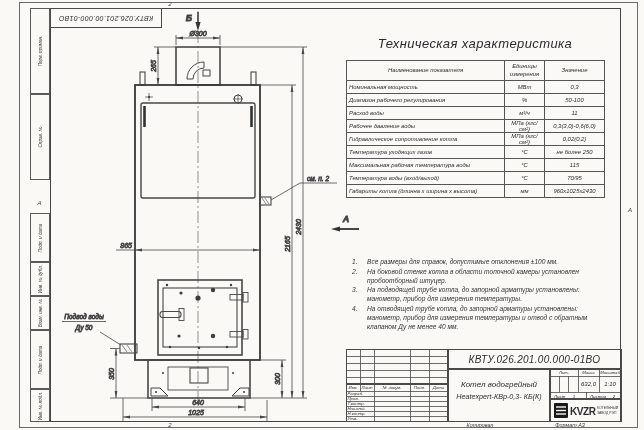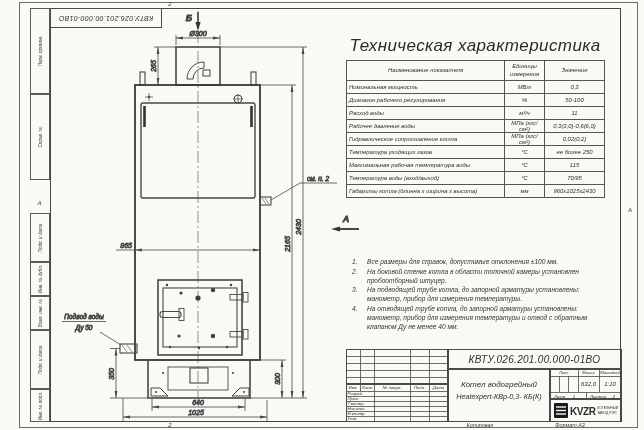--- a/index.html
+++ b/index.html
@@ -10,21 +10,21 @@
   .frame{left:50px;top:8px;width:571px;height:414px;border:1.4px solid #444;}
   .mbox{position:absolute;left:30px;width:20px;border:1px solid #5a5a5a;box-sizing:border-box;}
   .mbox span{position:absolute;left:50%;top:50%;transform:translate(-50%,-50%) rotate(-90deg);
              white-space:nowrap;font-size:4.6px;font-style:italic;color:#3a3a3a;}
   .cornerbox{position:absolute;left:50px;top:8px;width:112px;height:20px;border:1.2px solid #4a4a4a;box-sizing:border-box;}
   .cornerbox span{position:absolute;left:50%;top:50%;transform:translate(-50%,-50%) rotate(180deg);
                   white-space:nowrap;font-size:7px;font-style:italic;letter-spacing:.3px;}
   .zone{position:absolute;font-size:6px;font-style:italic;color:#3a3a3a;text-align:center;}
   .drawing-svg{position:absolute;left:57px;top:8px;}
   .spec-title{position:absolute;left:346px;top:36px;width:258px;text-align:center;
-              font-size:17px;font-style:italic;letter-spacing:.4px;color:#2b2b2b;}
+              font-size:13px;font-style:italic;letter-spacing:.4px;color:#2b2b2b;}
   table.spec{position:absolute;left:346px;top:60px;border-collapse:collapse;table-layout:fixed;width:258px;}
   table.spec td,table.spec th{border:1px solid #555;font-style:italic;font-weight:normal;
               padding:0 2px;color:#2e2e2e;overflow:hidden;}
   table.spec th{font-size:5.9px;height:19px;text-align:center;line-height:1.25;}
   table.spec td{font-size:5.9px;height:12px;}
   td.c{text-align:center;font-size:5.4px;}
   .notes{position:absolute;left:352px;top:258px;width:256px;font-size:6.6px;font-style:italic;
          line-height:1.34;color:#333;}
   .note-item{display:flex;margin-bottom:1px;}
   .note-num{width:15px;flex:none;}

